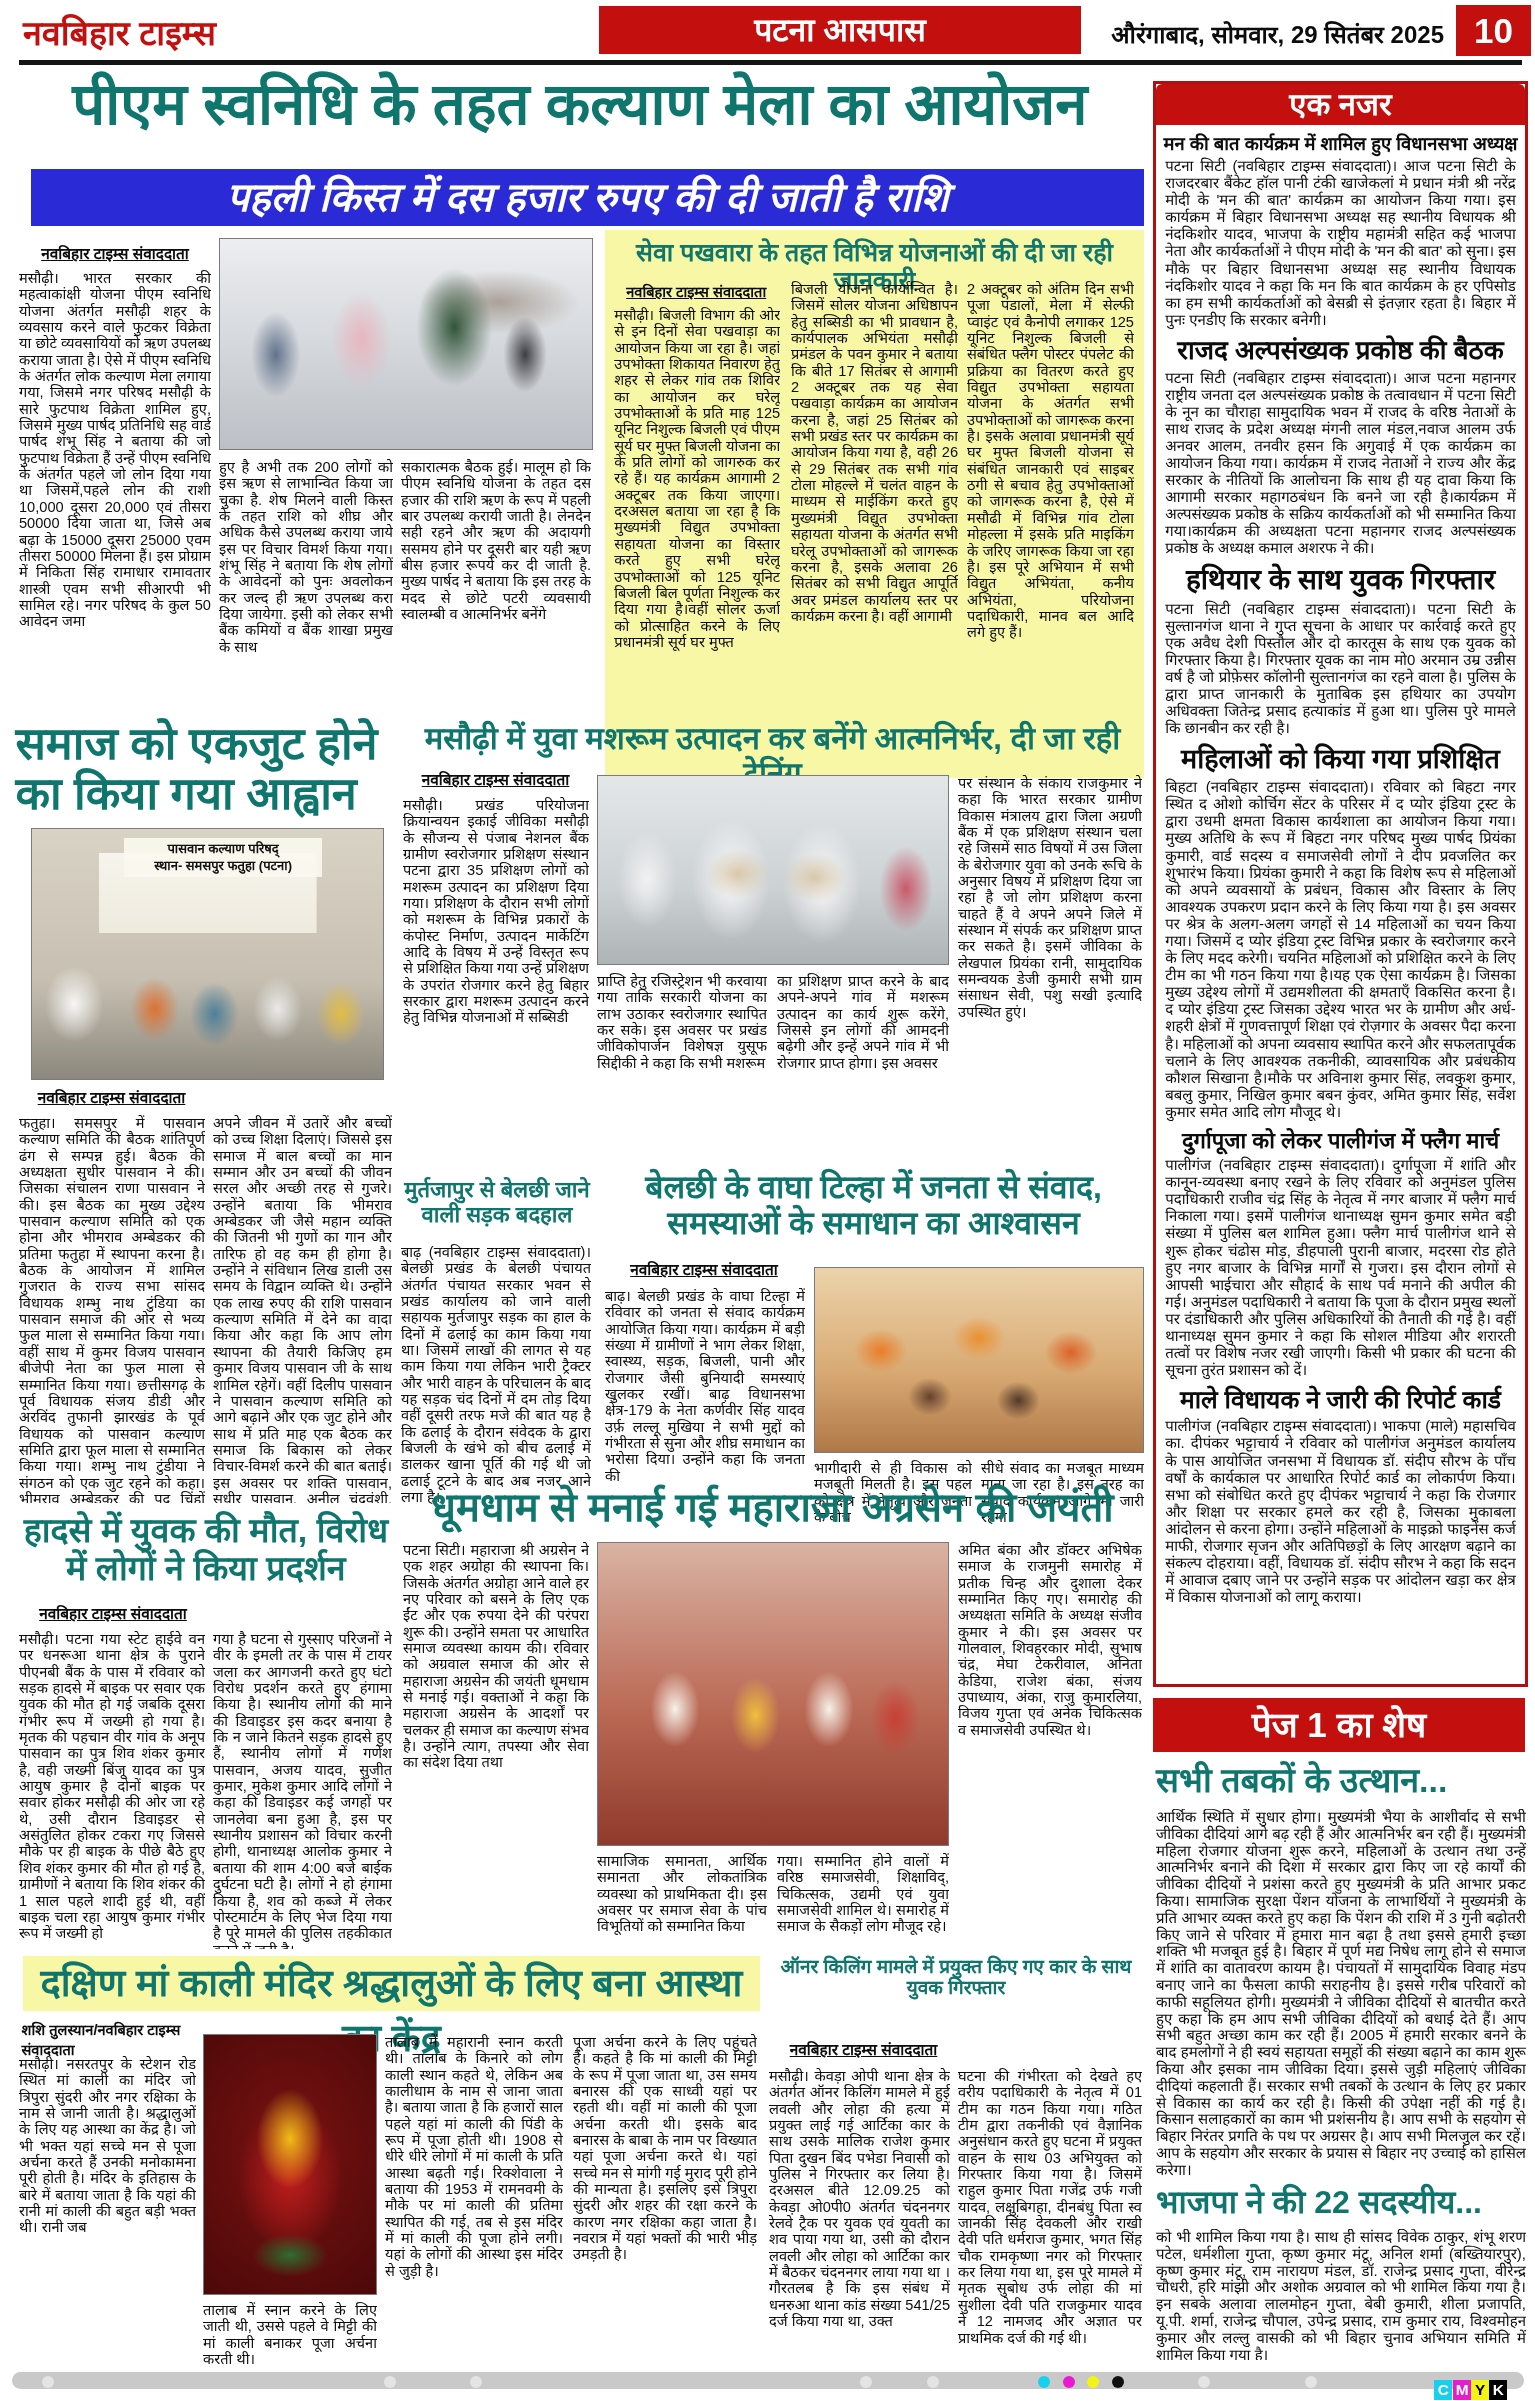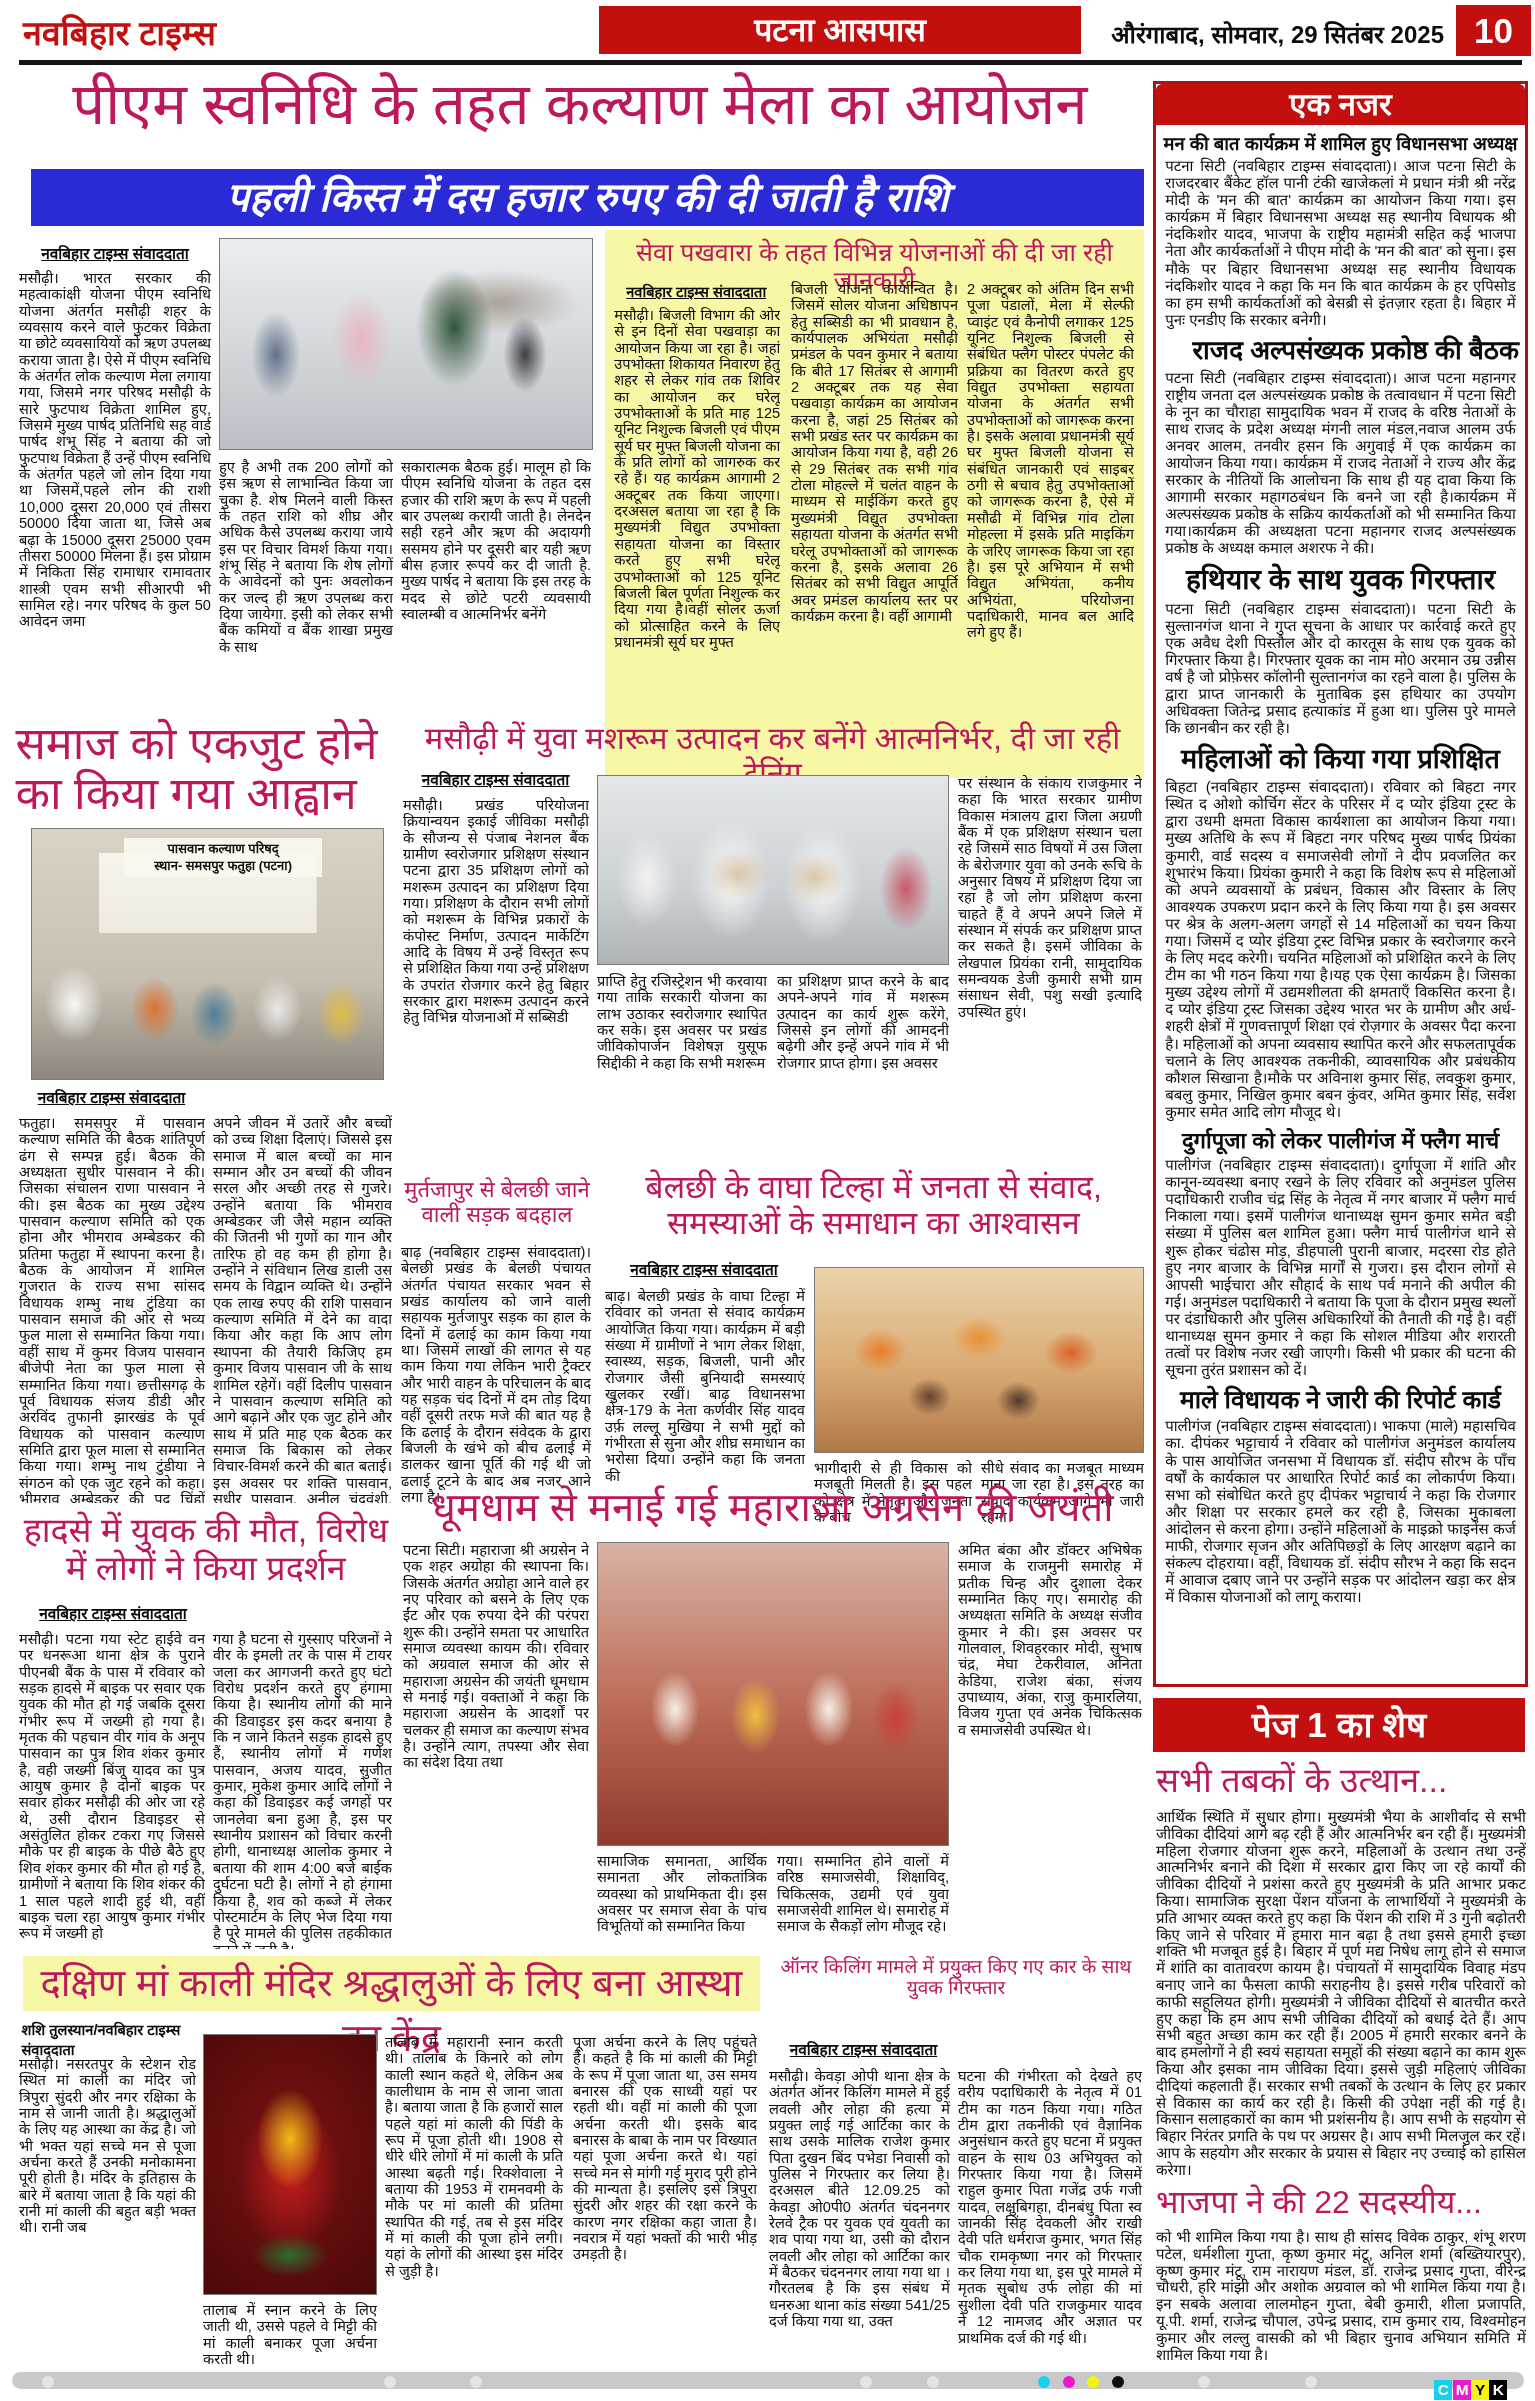--- a/index.html
+++ b/index.html
@@ -1,19 +1,19 @@
 <!DOCTYPE html>
 <html style="font-size:12.3px"><head>
 <meta charset="utf-8">
 <style>
   html,body{margin:0;padding:0;background:#fff;}
   .page{position:relative;width:1535px;height:2401px;background:#fff;overflow:hidden;
         font-family:"Liberation Sans","DejaVu Sans",sans-serif;color:#0c0c0c;}
   .abs{position:absolute;}
-  .hl{font-weight:400;color:#be185d;line-height:1.12;}
+  .hl{font-weight:700;color:#0f766e;line-height:1.12;}
   .center{text-align:center;}
   .body-text{font-size:14.6px;line-height:1.12;text-align:justify;overflow:hidden;word-break:break-word;}
   .byline{font-weight:bold;text-decoration:underline;text-align:center;font-size:15.4px;}
   .photo{border:0.8px solid #7a7a7a;box-sizing:border-box;}
   .photo-lead{background:
      radial-gradient(54px 84px at 63% 42%, rgba(40,78,48,.95) 0%, rgba(40,78,48,0) 70%),
      radial-gradient(42px 69px at 38% 48%, rgba(233,180,190,.95) 0%, rgba(233,180,190,0) 70%),
      radial-gradient(35px 61px at 15% 55%, rgba(70,90,120,.8) 0%, rgba(70,90,120,0) 70%),
      radial-gradient(31px 54px at 82% 55%, rgba(45,45,52,.9) 0%, rgba(45,45,52,0) 70%),
      radial-gradient(115px 46px at 75% 30%, rgba(120,100,80,.5) 0%, rgba(120,100,80,0) 70%),
@@ -147,21 +147,21 @@
   <div class="abs body-text" style="left:958px;top:2068px;width:184px;height:304px;">घटना की गंभीरता को देखते हए वरीय पदाधिकारी के नेतृत्व में 01 टीम का गठन किया गया। गठित टीम द्वारा तकनीकी एवं वैज्ञानिक अनुसंधान करते हुए घटना में प्रयुक्त वाहन के साथ 03 अभियुक्त को गिरफ्तार किया गया है। जिसमें राहुल कुमार पिता गजेंद्र उर्फ गजी यादव, लक्षुबिगहा, दीनबंधु पिता स्व जानकी सिंह देवकली और राखी देवी पति धर्मराज कुमार, भगत सिंह चौक रामकृष्णा नगर को गिरफ्तार कर लिया गया था, इस पूरे मामले में मृतक सुबोध उर्फ लोहा की मां सुशीला देवी पति राजकुमार यादव ने 12 नामजद और अज्ञात पर प्राथमिक दर्ज की गई थी।</div>
 
   <div class="abs sidebar" style="left:1153px;top:81px;width:375px;height:1606px;">
     <div class="red center" style="height:41px;line-height:41px;font-size:31px;font-weight:900;border-radius:6.1px 6.1px 0 0;">एक नजर</div>
 
     <div>
       <div class="sb-head" style="font-size:18.4px;">मन की बात कार्यक्रम में शामिल हुए विधानसभा अध्यक्ष</div>
       <div class="sb-body">पटना सिटी (नवबिहार टाइम्स संवाददाता)। आज पटना सिटी के राजदरबार बैंकेट हॉल पानी टंकी खाजेकलां मे प्रधान मंत्री श्री नरेंद्र मोदी के 'मन की बात' कार्यक्रम का आयोजन किया गया। इस कार्यक्रम में बिहार विधानसभा अध्यक्ष सह स्थानीय विधायक श्री नंदकिशोर यादव, भाजपा के राष्ट्रीय महामंत्री सहित कई भाजपा नेता और कार्यकर्ताओं ने पीएम मोदी के 'मन की बात' को सुना। इस मौके पर बिहार विधानसभा अध्यक्ष सह स्थानीय विधायक नंदकिशोर यादव ने कहा कि मन कि बात कार्यक्रम के हर एपिसोड का हम सभी कार्यकर्ताओं को बेसब्री से इंतज़ार रहता है। बिहार में पुनः एनडीए कि सरकार बनेगी।</div>
     </div>
     <div>
-      <div class="sb-head" style="font-size:26px;text-align:right;">राजद अल्पसंख्यक प्रकोष्ठ की बैठक</div>
+      <div class="sb-head" style="font-size:26px;">राजद अल्पसंख्यक प्रकोष्ठ की बैठक</div>
       <div class="sb-body">पटना सिटी (नवबिहार टाइम्स संवाददाता)। आज पटना महानगर राष्ट्रीय जनता दल अल्पसंख्यक प्रकोष्ठ के तत्वावधान में पटना सिटी के नून का चौराहा सामुदायिक भवन में राजद के वरिष्ठ नेताओं के साथ राजद के प्रदेश अध्यक्ष मंगनी लाल मंडल,नवाज आलम उर्फ अनवर आलम, तनवीर हसन कि अगुवाई में एक कार्यक्रम का आयोजन किया गया। कार्यक्रम में राजद नेताओं ने राज्य और केंद्र सरकार के नीतियों कि आलोचना कि साथ ही यह दावा किया कि आगामी सरकार महागठबंधन कि बनने जा रही है।कार्यक्रम में अल्पसंख्यक प्रकोष्ठ के सक्रिय कार्यकर्ताओं को भी सम्मानित किया गया।कार्यक्रम की अध्यक्षता पटना महानगर राजद अल्पसंख्यक प्रकोष्ठ के अध्यक्ष कमाल अशरफ ने की।</div>
     </div>
     <div>
       <div class="sb-head" style="font-size:28px;">हथियार के साथ युवक गिरफ्तार</div>
       <div class="sb-body">पटना सिटी (नवबिहार टाइम्स संवाददाता)। पटना सिटी के सुल्तानगंज थाना ने गुप्त सूचना के आधार पर कार्रवाई करते हुए एक अवैध देशी पिस्तौल और दो कारतूस के साथ एक युवक को गिरफ्तार किया है। गिरफ्तार यूवक का नाम मो0 अरमान उम्र उन्नीस वर्ष है जो प्रोफ़ेसर कॉलोनी सुल्तानगंज का रहने वाला है। पुलिस के द्वारा प्राप्त जानकारी के मुताबिक इस हथियार का उपयोग अधिवक्ता जितेन्द्र प्रसाद हत्याकांड में हुआ था। पुलिस पुरे मामले कि छानबीन कर रही है।</div>
     </div>
     <div>
       <div class="sb-head" style="font-size:27px;">महिलाओं को किया गया प्रशिक्षित</div>
       <div class="sb-body">बिहटा (नवबिहार टाइम्स संवाददाता)। रविवार को बिहटा नगर स्थित द ओशो कोर्चिग सेंटर के परिसर में द प्योर इंडिया ट्रस्ट के द्वारा उधमी क्षमता विकास कार्यशाला का आयोजन किया गया। मुख्य अतिथि के रूप में बिहटा नगर परिषद मुख्य पार्षद प्रियंका कुमारी, वार्ड सदस्य व समाजसेवी लोगों ने दीप प्रवजलित कर शुभारंभ किया। प्रियंका कुमारी ने कहा कि विशेष रूप से महिलाओं को अपने व्यवसायों के प्रबंधन, विकास और विस्तार के लिए आवश्यक उपकरण प्रदान करने के लिए किया गया है। इस अवसर पर श्रेत्र के अलग-अलग जगहों से 14 महिलाओं का चयन किया गया। जिसमें द प्योर इंडिया ट्रस्ट विभिन्न प्रकार के स्वरोजगार करने के लिए मदद करेगी। चयनित महिलाओं को प्रशिक्षित करने के लिए टीम का भी गठन किया गया है।यह एक ऐसा कार्यक्रम है। जिसका मुख्य उद्देश्य लोगों में उद्यमशीलता की क्षमताएँ विकसित करना है। द प्योर इंडिया ट्रस्ट जिसका उद्देश्य भारत भर के ग्रामीण और अर्ध-शहरी क्षेत्रों में गुणवत्तापूर्ण शिक्षा एवं रोज़गार के अवसर पैदा करना है। महिलाओं को अपना व्यवसाय स्थापित करने और सफलतापूर्वक चलाने के लिए आवश्यक तकनीकी, व्यावसायिक और प्रबंधकीय कौशल सिखाना है।मौके पर अविनाश कुमार सिंह, लवकुश कुमार, बबलु कुमार, निखिल कुमार बबन कुंवर, अमित कुमार सिंह, सर्वेश कुमार समेत आदि लोग मौजूद थे।</div>
     </div>

